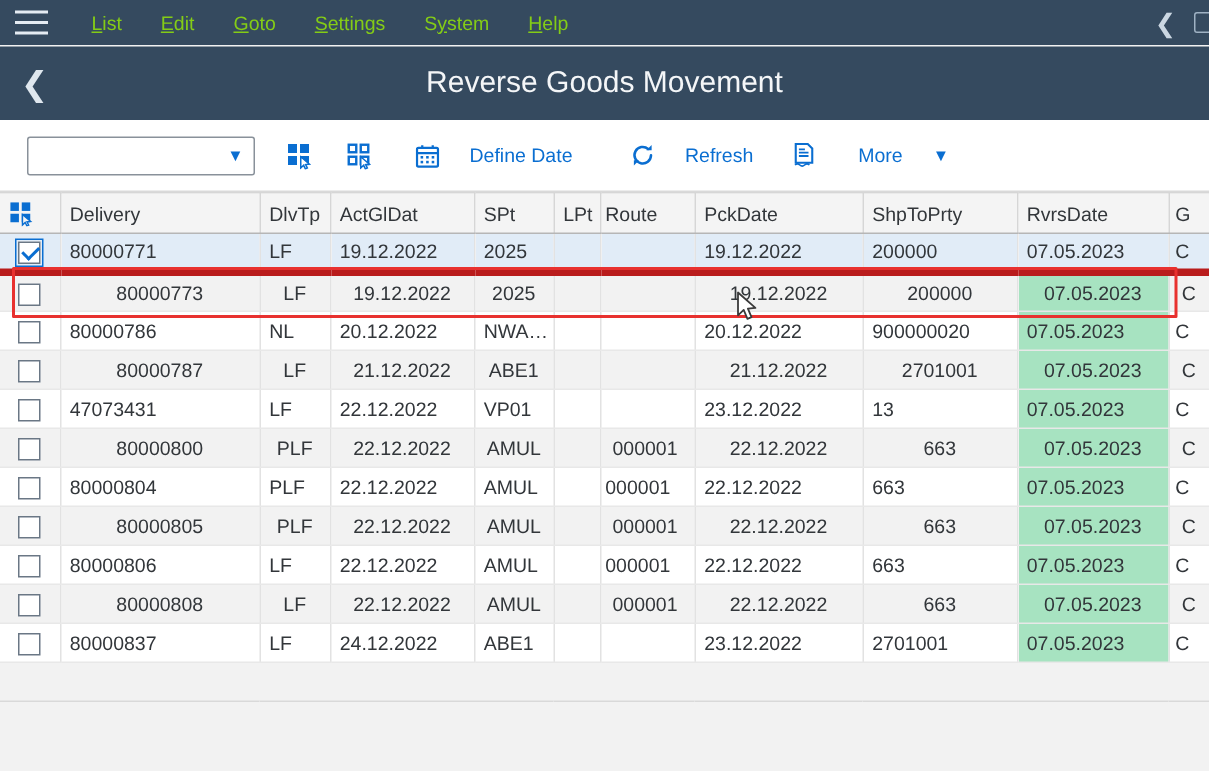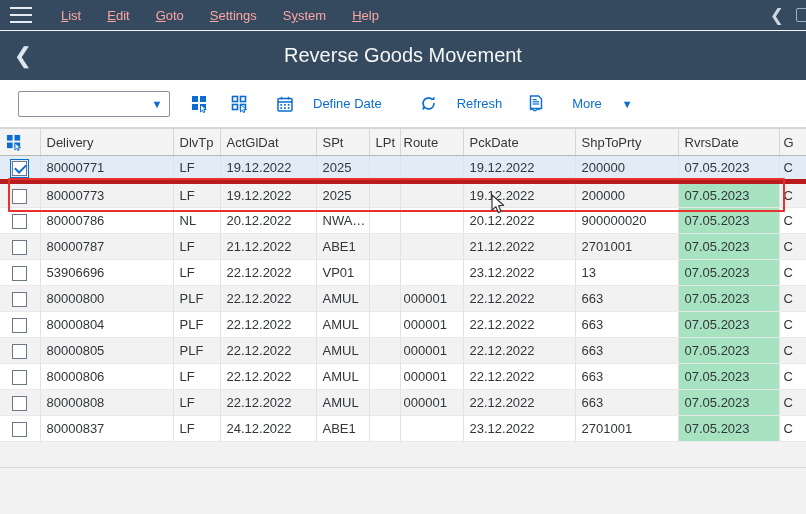--- a/index.html
+++ b/index.html
@@ -26,21 +26,21 @@
   }
   .hamburger {
     width: 22px; height: 16px;
     display: flex; flex-direction: column; justify-content: space-between;
     margin-right: 16px; cursor: pointer;
   }
   .hamburger span {
     display: block; height: 2px; width: 22px; background: #e5ecf3;
   }
   .menu-item {
-    color: #fca5a5;
+    color: #84cc16;
     font-size: 13px;
     padding: 0 13px;
     cursor: pointer;
     white-space: nowrap;
   }
   .menu-item u { text-decoration: underline; }
   .menu-right {
     margin-left: auto;
     display: flex; align-items: center;
     padding-right: 2px;
@@ -174,21 +174,21 @@
   table.grid td {
     height: 26px;
     border-right: 1px solid #e2e2e2;
     border-bottom: 1px solid #e8e8e8;
     padding: 0 6px;
     white-space: nowrap;
     overflow: hidden;
     font-size: 13px;
   }
   tr.r-odd td { background: #ffffff; }
-  tr.r-even td { background: #f2f2f2; }
+  tr.r-even td { background: #f2f2f2; text-align: center; }
   tr.r-sel td {
     background: #e1ecf7 !important;
     border-top: 1px solid #0a6ed1;
     border-bottom: 5px solid #b91c1c;
   }
   td.green { background: #a7e3c1 !important; }
   tr.r-sel td.green { background: #e1ecf7 !important; }
   td.cb-cell, th.cb-cell {
     text-align: center;
     padding: 0;
@@ -450,21 +450,21 @@
             <td>ABE1</td>
             <td style="padding-right: 0px;"></td>
             <td style="padding-left: 3px;"></td>
             <td>21.12.2022</td>
             <td>2701001</td>
             <td class="green">07.05.2023</td>
             <td style="padding: 0px 4px;">C</td>
           </tr>
           <tr class="table-row r-odd">
             <td class="cb-cell"><span class="chk"></span></td>
-            <td>53906696</td>
+            <td>47073431</td>
             <td>LF</td>
             <td>22.12.2022</td>
             <td>VP01</td>
             <td style="padding-right: 0px;"></td>
             <td style="padding-left: 3px;"></td>
             <td>23.12.2022</td>
             <td>13</td>
             <td class="green">07.05.2023</td>
             <td style="padding: 0px 4px;">C</td>
           </tr>

